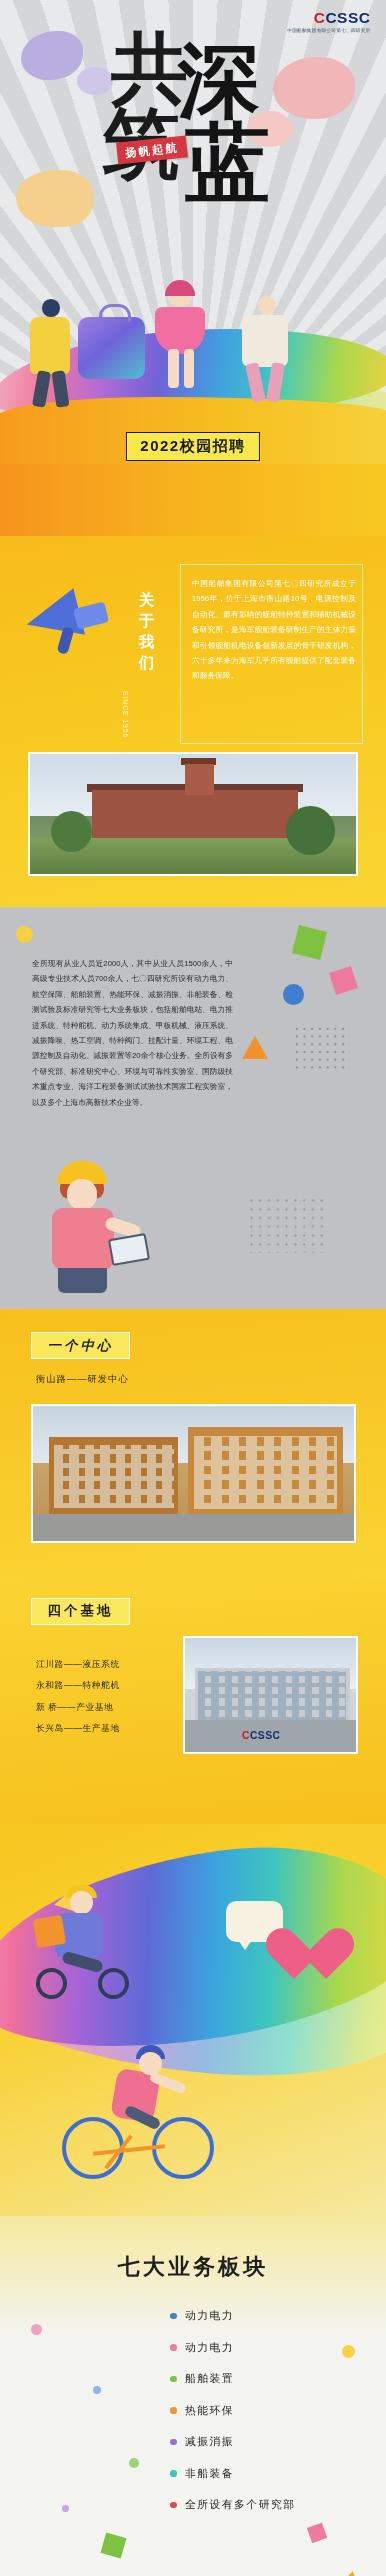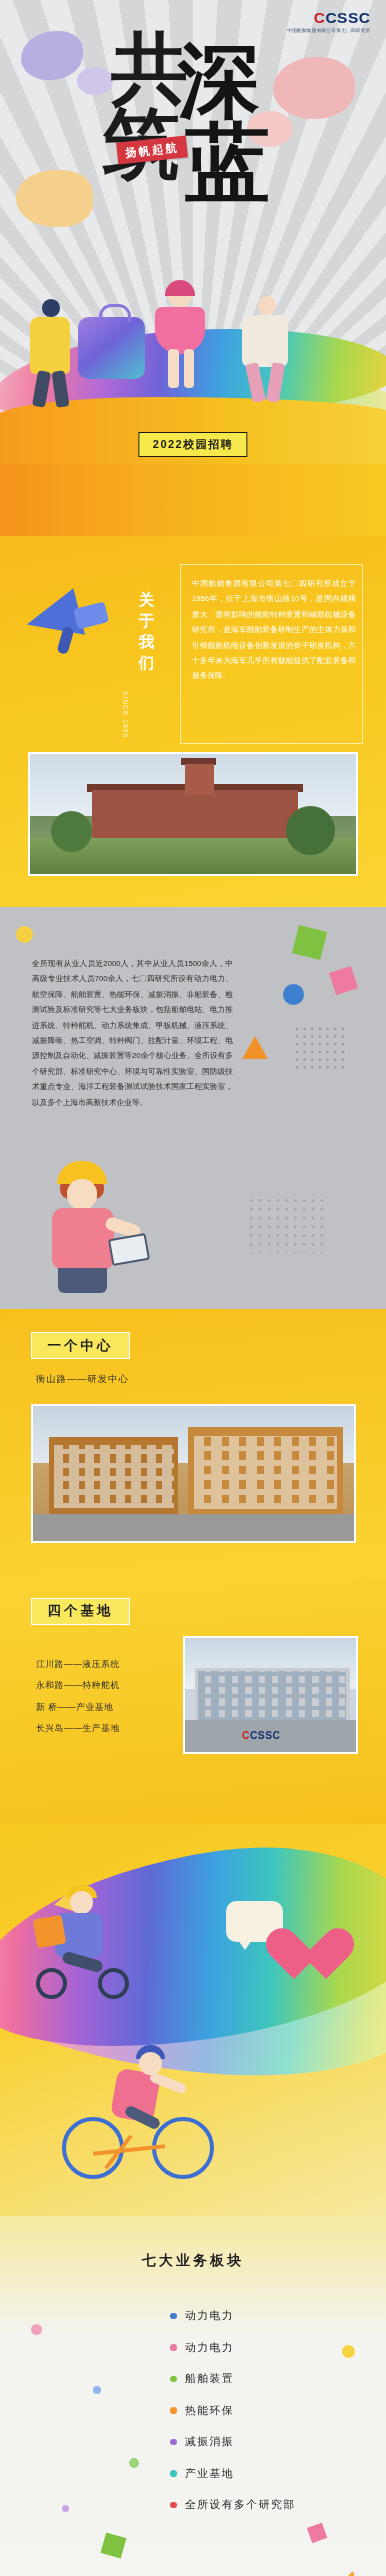--- a/index.html
+++ b/index.html
@@ -133,21 +133,21 @@
     border-radius: 40% 60% 0 0 / 28% 22% 0 0;
     z-index: 3;
   }
   .badge-2022 {
     position: absolute;
     left: 50%; top: 432px;
     transform: translateX(-50%);
     background: #f7e84b;
     border: 1.5px solid #1b1b1b;
     color: #1b1b1b;
-    font-size: 11px;
+    font-size: 15px;
     font-weight: bold;
     letter-spacing: 1.5px;
     padding: 4.1px 13.4px;
     z-index: 8;
   }
   .hero-slogan {
     position: absolute;
     left: 0; top: 477px;
     width: 386px;
     text-align: center;
@@ -368,21 +368,21 @@
   .tag-yellow {
     display: inline-block;
     background: #f9e85b;
     border: 1.5px solid #fff;
     color: #1f1f1f;
     font-size: 13.4px;
     font-weight: bold;
     letter-spacing: 3.1px;
     padding: 3.6px 15.5px;
   }
-  .center-tag { position: absolute; left: 31px; top: 23px; z-index: 6; }
+  .center-tag { position: absolute; left: 31px; top: 23px; z-index: 6; font-style: italic; }
   .center-sub {
     position: absolute;
     left: 36px; top: 64px;
     font-size: 9.3px;
     color: #2c2c2c;
     letter-spacing: 1px;
     z-index: 6;
   }
   .center-photo {
     position: absolute;
@@ -592,21 +592,21 @@
     width: 386px;
     height: 542px;
     background: linear-gradient(180deg, #f6e9a0 0%, #f3f4f0 22%, #f4f5f1 100%);
     overflow: hidden;
   }
   .biz-title {
     position: absolute;
     left: 0; top: 36px;
     width: 386px;
     text-align: center;
-    font-size: 14px;
+    font-size: 22px;
     font-weight: bold;
     color: #1f1f1f;
     letter-spacing: 3.1px;
   }
   .biz-list {
     position: absolute;
     left: 170px; top: 93px;
     width: 196px;
   }
   .biz-list .row {
@@ -707,21 +707,21 @@
     <div class="about-frame"></div>
 
     <div class="megaphone">
       <div class="mega-cone"></div>
       <div class="mega-body"></div>
       <div class="mega-handle"></div>
     </div>
 
     <div class="about-vtitle">关于我们</div>
     <div class="about-since">SINCE 1956</div>
-    <div class="about-text">中国船舶集团有限公司第七〇四研究所成立于1956年，位于上海市衡山路10号，是国内规模最大、最有影响的舰船特种装置和辅助机械设备研究所，是海军舰船装备研制生产的主体力量和引领舰船机电设备创新发展的骨干研发机构，六十多年来为海军几乎所有舰船提供了配套装备和服务保障。</div>
+    <div class="about-text">中国船舶集团有限公司第七〇四研究所成立于1956年，位于上海市衡山路10号，电源控制及自动化、最有影响的舰船特种装置和辅助机械设备研究所，是海军舰船装备研制生产的主体力量和引领舰船机电设备创新发展的骨干研发机构，六十多年来为海军几乎所有舰船提供了配套装备和服务保障。</div>
 
     <div class="about-photo">
       <div class="sky"></div>
       <div class="broof"></div>
       <div class="bmain"></div>
       <div class="towerTop"></div>
       <div class="tower"></div>
       <div class="lawn"></div>
       <div class="tree1"></div>
       <div class="tree2"></div>
@@ -845,21 +845,21 @@
       <div class="row">
         <span class="bullet" style="background:#f2932c"></span>
         <span class="label">热能环保</span>
       </div>
       <div class="row">
         <span class="bullet" style="background:#9a6ed8"></span>
         <span class="label">减振消振</span>
       </div>
       <div class="row">
         <span class="bullet" style="background:#3ec6bd"></span>
-        <span class="label">产业基地</span>
+        <span class="label">非船装备</span>
       </div>
       <div class="row">
         <span class="bullet" style="background:#e24b4b"></span>
         <span class="label">全所设有多个研究部</span>
       </div>
     </div>
 
   </section>
 
 </div>

